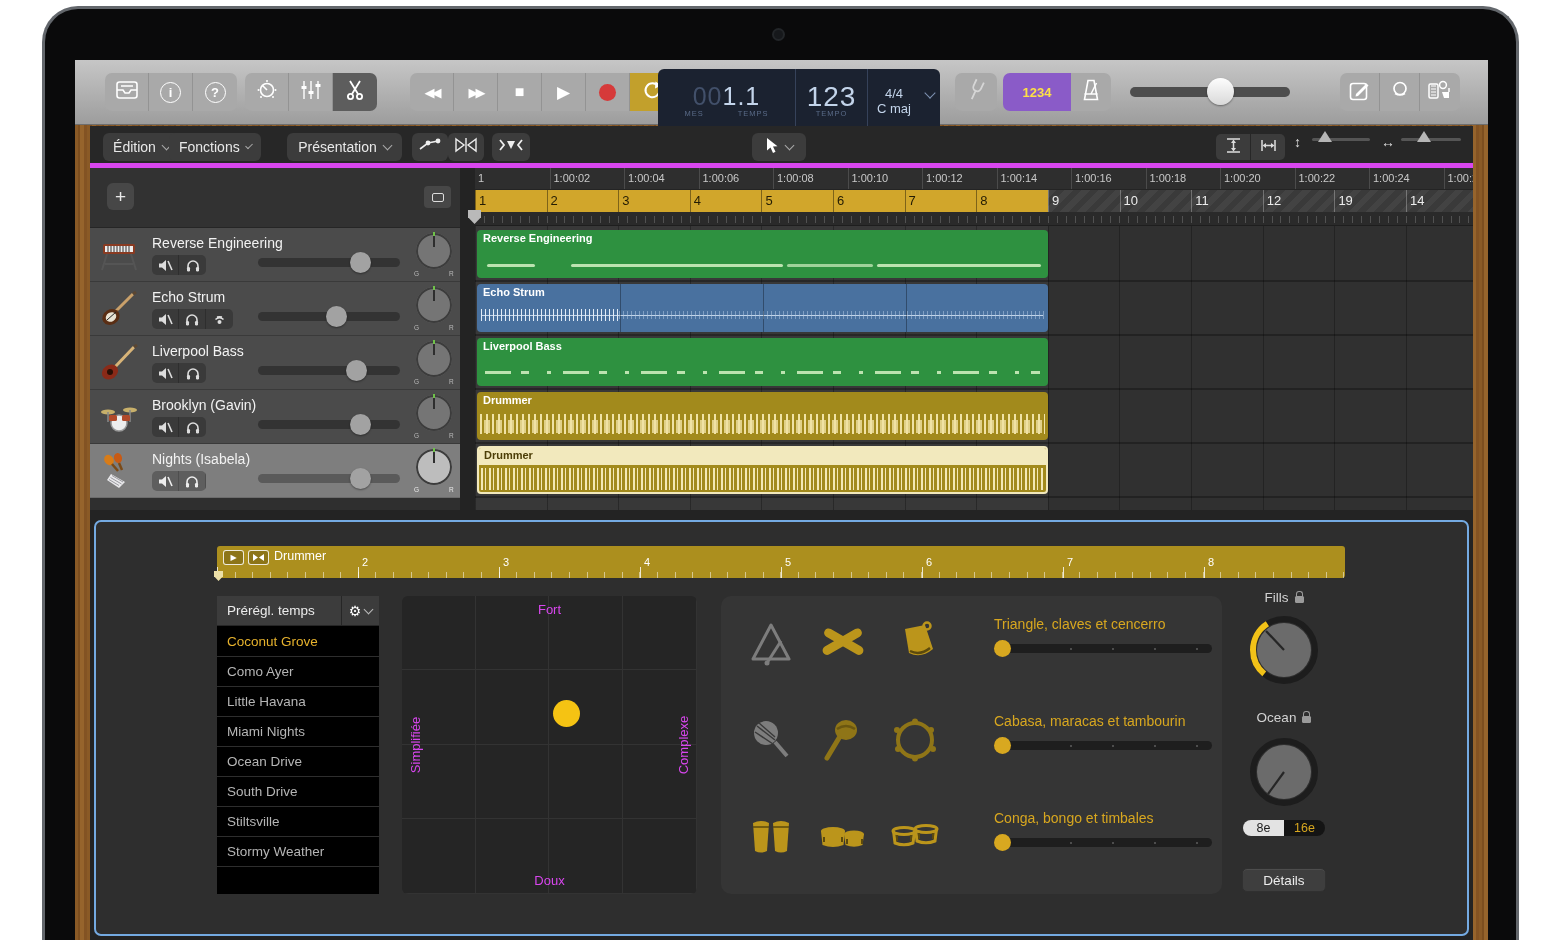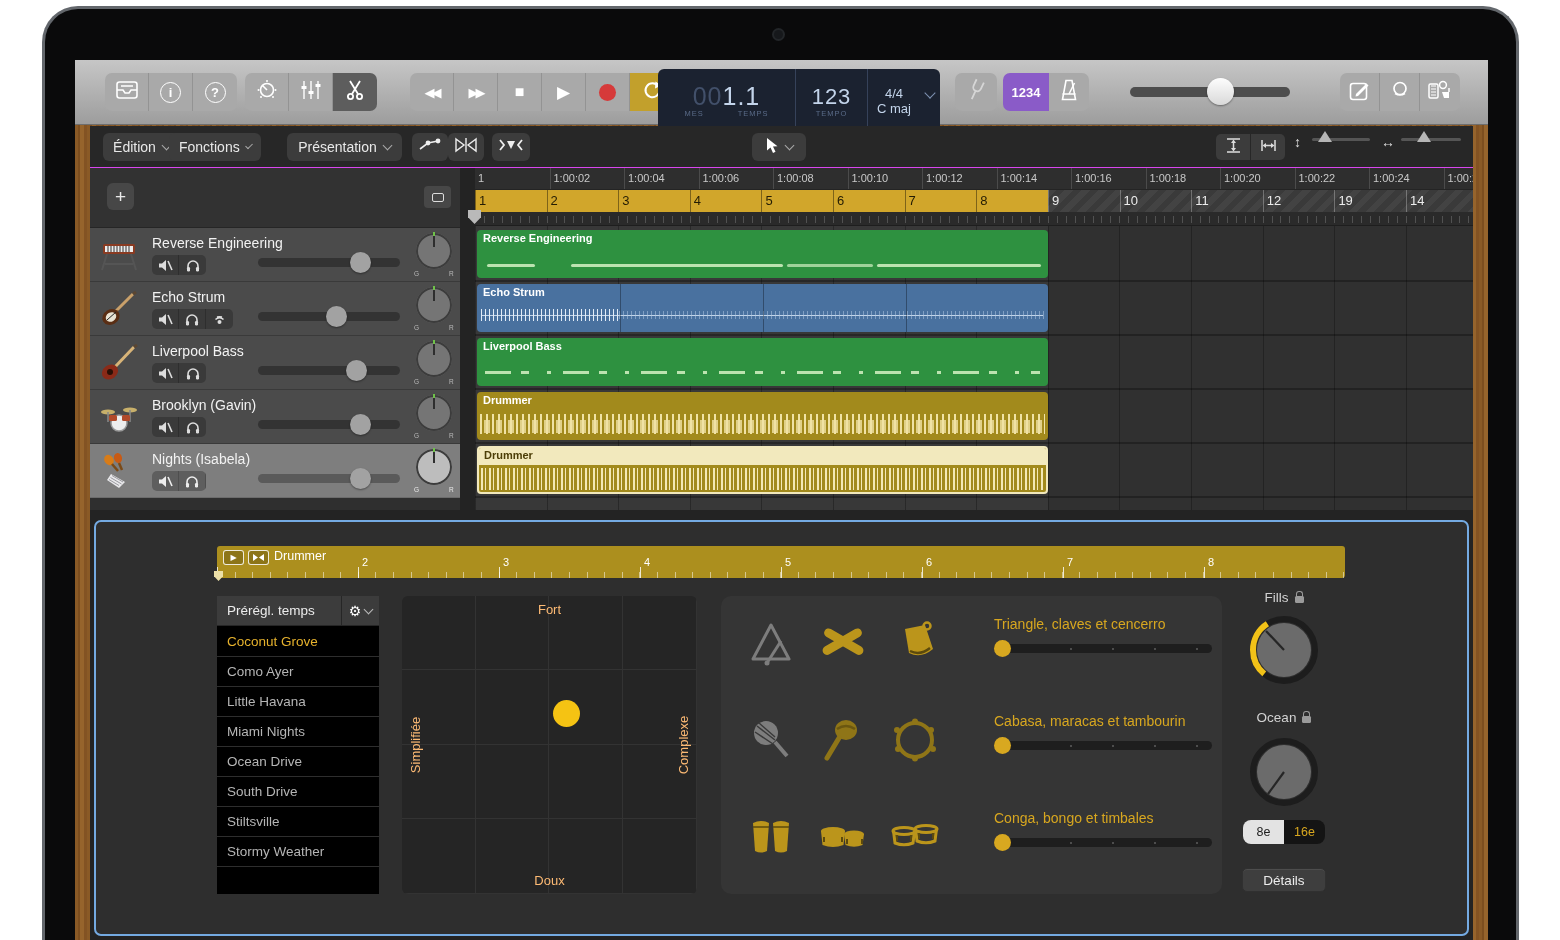--- a/index.html
+++ b/index.html
@@ -35,32 +35,32 @@
   .lcd{position:absolute;left:583px;top:9px;width:282px;height:64px;background:#1b2230;border-radius:6px;
     display:flex;color:#c3d4ea;overflow:hidden}
   .lcd-sec{position:relative;border-right:1px solid #36425a;display:flex;flex-direction:column;align-items:center;justify-content:center}
   .lcd-pos{width:138px}.lcd-tempo{width:72px}.lcd-key{width:52px;border-right:none}
   .lcd-big{font-size:25px;font-weight:300;letter-spacing:1px;line-height:24px}
   .lcd-dim{color:#42506a}
   .lcd-lab{font-size:7.5px;color:#5a6b88;letter-spacing:1px}
   .lcd-labrow{display:flex;gap:34px;margin-top:1px}
   .lcd-key div{font-size:13px;line-height:15px;text-align:center}
   .lcd-chev{position:absolute;right:6px;top:20px;width:8px;height:8px;border-right:1.6px solid #7e92b2;border-bottom:1.6px solid #7e92b2;transform:rotate(45deg)}
-  .btn1234{width:46px;height:38px;background:#8a5bc8;color:#ffffff;font-size:13px;font-weight:bold;
+  .btn1234{width:68px;height:38px;background:#8a5bc8;color:#fde047;font-size:13px;font-weight:bold;
     display:flex;align-items:center;justify-content:center}
   
   .vol-track{position:absolute;left:1055px;top:27px;width:160px;height:10px;background:#4d4d4d;border-radius:5px}
   .vol-thumb{position:absolute;left:48%;top:-9px;width:27px;height:27px;border-radius:50%;
     background:linear-gradient(#fdfdfd,#d9d9d9);box-shadow:0 1px 2px rgba(0,0,0,.4)}
 
   
   .gbwin{position:absolute;left:15px;top:66px;width:1383px;height:814px;background:#232323;overflow:hidden}
 
   
-  .menubar{position:absolute;left:0;top:0;width:1383px;height:42px;background:#272727;border-bottom:1px solid #d946ef}
+  .menubar{position:absolute;left:0;top:0;width:1383px;height:42px;background:#272727;border-bottom:5px solid #d946ef}
   .mbtn{position:absolute;top:7px;height:28px;background:#3c3c3c;border-radius:6px;color:#e8e8e8;font-size:14px;
     display:flex;align-items:center;justify-content:center;gap:7px;padding:0 10px}
   .chev{width:7px;height:7px;border-right:1.5px solid #aaa;border-bottom:1.5px solid #aaa;transform:rotate(45deg);margin-top:-3px}
   .mic{position:absolute;top:7px;height:28px;background:#3c3c3c;border-radius:6px;display:flex;align-items:center;justify-content:center}
 
   
   .timerow{position:absolute;left:385px;top:42px;width:998px;height:22px;background:#2e2e2e;display:flex;overflow:hidden;border-bottom:1px solid #242424}
   .tcell{flex:0 0 74.5px;color:#c9c9c9;font-size:11px;line-height:21px;padding-left:3px;border-left:1px solid rgba(255,255,255,.14)}
   .tcell:first-child{border-left:none}
   .barrow{position:absolute;left:385px;top:64px;width:998px;height:22px;overflow:hidden;background:#3a3a3a}
@@ -151,36 +151,36 @@
   .phead{position:absolute;left:0;top:0;right:0;height:30px;background:#3c3c3c;border-bottom:1px solid #262626;display:flex}
   .phead .ttl{flex:1;font-size:13.5px;color:#ececec;line-height:29px;padding-left:10px}
   .pgear{width:38px;border-left:1px solid #262626;display:flex;align-items:center;justify-content:center;gap:4px;color:#fff;font-size:14px}
   .pitem{position:absolute;left:0;right:0;height:30px;font-size:13.5px;color:#b5b5b5;line-height:29px;padding-left:10px;border-bottom:1px solid #2e2e2e}
   .pitem.sel{color:#e6b22d}
 
   .xypad{position:absolute;left:306px;top:74px;width:295px;height:298px;background:#252525;border-radius:6px;overflow:hidden}
   .xygrid{position:absolute;inset:0;
     background:repeating-linear-gradient(90deg,transparent 0 72.7px,#333 72.7px 73.7px),
                repeating-linear-gradient(180deg,transparent 0 73.5px,#333 73.5px 74.5px)}
-  .xylab{position:absolute;color:#fdba74;font-size:13px}
+  .xylab{position:absolute;color:#d946ef;font-size:13px}
   .xylab.v{writing-mode:vertical-rl;transform:rotate(180deg)}
   .puck{position:absolute;left:151px;top:104px;width:27px;height:27px;border-radius:50%;background:#f5c313}
 
   .percpanel{position:absolute;left:625px;top:74px;width:501px;height:298px;background:#353535;border-radius:10px}
   .picons{position:absolute;left:26px;display:flex;gap:24px;align-items:center;height:58px}
   .plab{position:absolute;left:273px;font-size:14px;color:#d8a71f}
   .pslider{position:absolute;left:273px;width:218px;height:9px;background:#1e1e1e;border-radius:5px}
   .pslider::before{content:"";position:absolute;left:36px;right:6px;top:3.5px;height:2px;
     background:repeating-linear-gradient(90deg,transparent 0 40px,#4d4d4d 40px 42px)}
   .pslider::after{content:"";position:absolute;left:0;top:-4px;width:17px;height:17px;border-radius:50%;background:#d8a820}
 
   .klabel{position:absolute;font-size:13.5px;color:#d2d2d2;display:flex;align-items:center;gap:6px;justify-content:center;width:110px}
   .lock{position:relative;width:9px;height:7px;background:#9a9a9a;border-radius:1.5px;display:inline-block;margin-top:3px}
   .lock::before{content:"";position:absolute;top:-5px;left:1px;width:5px;height:5px;border:1.5px solid #9a9a9a;border-bottom:none;border-radius:3px 3px 0 0}
-  .seg{position:absolute;display:flex;border-radius:8px;overflow:hidden;height:24px}
+  .seg{position:absolute;display:flex;border-radius:8px;overflow:hidden;height:16px}
   .seg .s8{width:41px;background:#e3e3e3;color:#1d1d1d;font-size:12.5px;display:flex;align-items:center;justify-content:center}
   .seg .s16{width:41px;background:#141414;color:#d8a71f;font-size:12.5px;display:flex;align-items:center;justify-content:center}
   .detbtn{position:absolute;width:84px;height:24px;background:#3e3e3e;border:1px solid #303030;border-radius:5px;
     color:#ececec;font-size:13.5px;display:flex;align-items:center;justify-content:center;box-shadow:inset 0 1px 0 rgba(255,255,255,.08)}
 </style>
 </head>
 <body>
 
 <div class="page">
   <div class="bezel"></div>
@@ -271,21 +271,21 @@
 
       <div class="lcd">
         <div class="lcd-sec lcd-pos">
           <div class="lcd-big"><span class="lcd-dim">00</span><span>1.1</span></div>
           <div class="lcd-labrow">
             <span class="lcd-lab">MES</span>
             <span class="lcd-lab">TEMPS</span>
           </div>
         </div>
         <div class="lcd-sec lcd-tempo">
-          <div class="lcd-big" style="font-size:22px">123</div>
+          <div class="lcd-big" style="font-size:28px">123</div>
           <span class="lcd-lab">TEMPO</span>
         </div>
         <div class="lcd-sec lcd-key">
           <div>4/4</div>
           <div>C maj</div>
         </div>
         <span class="lcd-chev"></span>
       </div>
 
       <div class="tb-group" style="left:880px">

